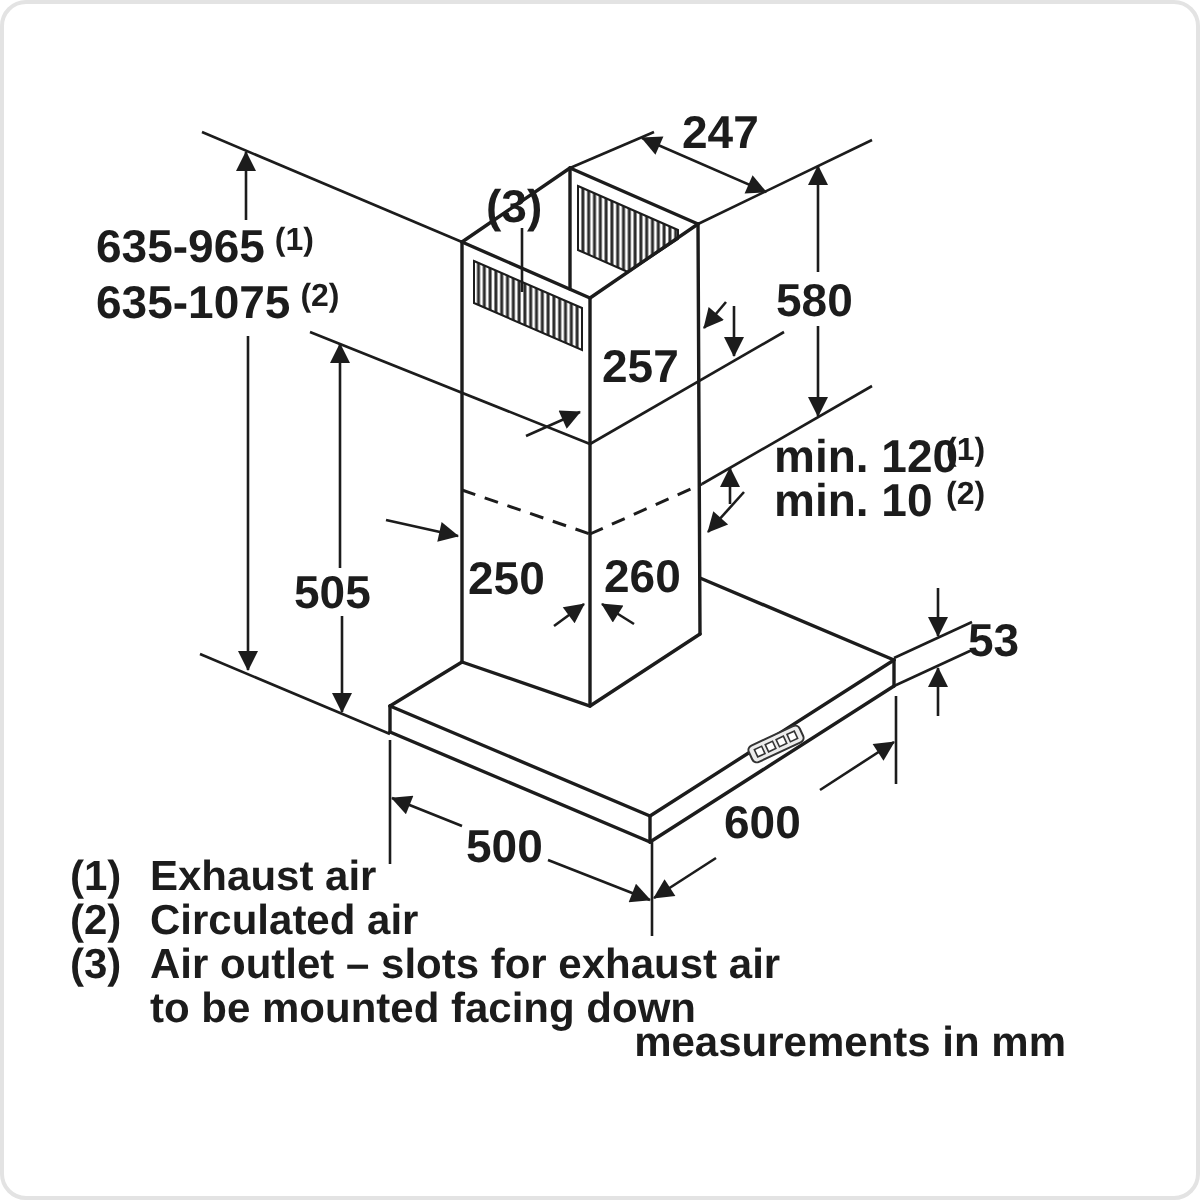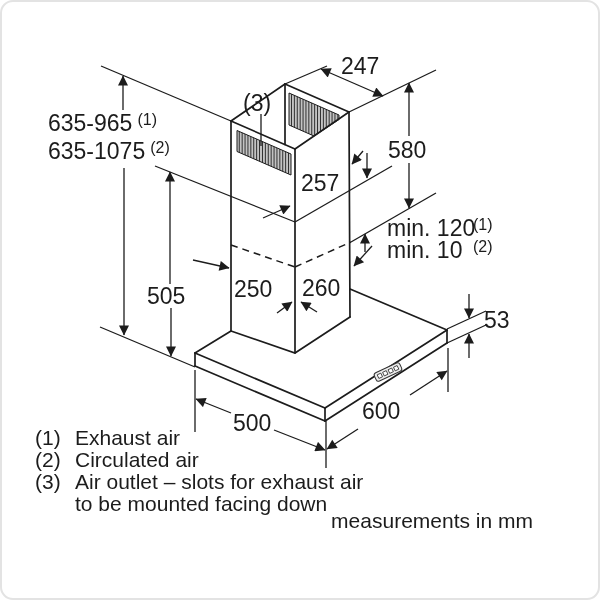--- a/index.html
+++ b/index.html
@@ -1,17 +1,17 @@
 <!DOCTYPE html>
 <html><head>
 <meta charset="utf-8">
 <style>
   html,body{margin:0;padding:0;background:#fff;}
   .stage{width:600px;height:600px;position:relative;background:#ffffff;overflow:hidden;
-         font-family:"Liberation Sans", sans-serif;}
+         font-family:"Liberation Sans", sans-serif;font-weight:bold;}
   svg{display:block;}
   text{fill:#1c1c1c;font-family:"Liberation Sans", sans-serif;}
   .dim-label{font-size:23px;}
   .dim-sup{font-size:16px;}
   .legend-label{font-size:21px;}
   .obj{stroke:#1c1c1c;stroke-width:1.7;fill:none;stroke-linecap:round;}
   .objfill{fill:#ffffff;stroke:none;}
   .dimline{stroke:#1c1c1c;stroke-width:1.3;fill:none;stroke-linecap:butt;}
   .dashline{stroke:#1c1c1c;stroke-width:1.5;fill:none;stroke-dasharray:7 5;}
   .bandline{stroke:#1c1c1c;stroke-width:1;}

